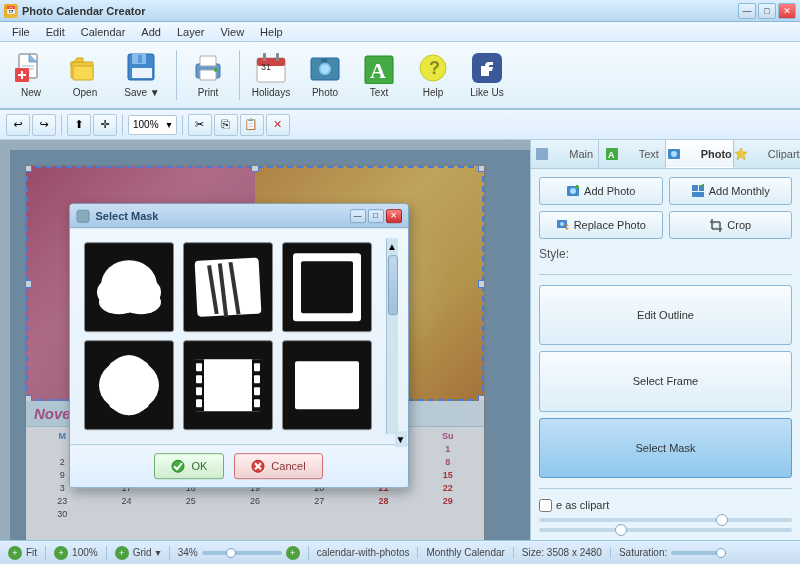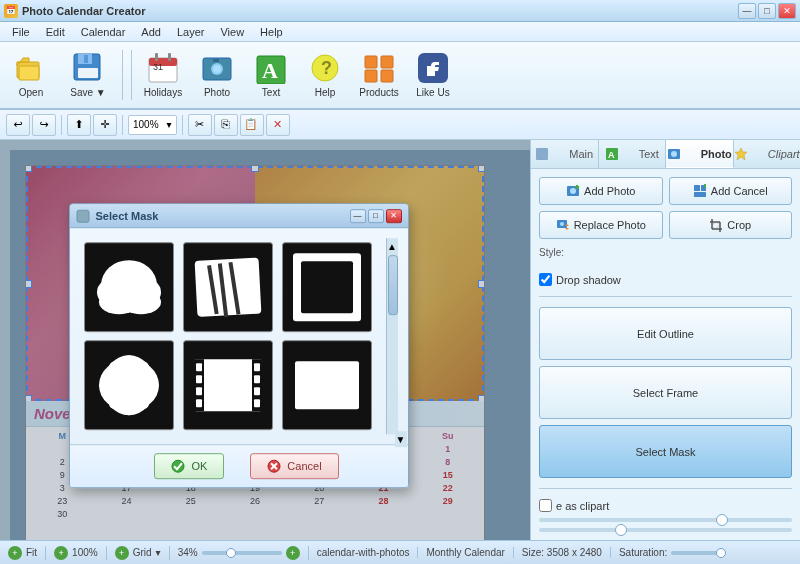--- a/index.html
+++ b/index.html
@@ -59,27 +59,27 @@
     .handle.mr { top: calc(50% - 4px); right: -4px; }
     .handle.bl { bottom: -4px; left: -4px; }
     .handle.bm { bottom: -4px; left: calc(50% - 4px); }
     .handle.br { bottom: -4px; right: -4px; }
 
     
     .right-panel { width: 270px; background: #e8f4fc; border-left: 1px solid #b0ccdc; display: flex; flex-direction: column; }
     .panel-tabs { display: flex; border-bottom: 1px solid #b0ccdc; background: #d8eef8; }
     .panel-tab { flex: 1; height: 28px; display: flex; align-items: center; justify-content: center; gap: 20px; font-size: 11px; cursor: pointer; border-right: 1px solid #b0ccdc; background: linear-gradient(to bottom, #e8f4fc, #d0e8f4); color: #555; }
     .panel-tab.active { background: linear-gradient(to bottom, #ffffff, #eef6fc); font-weight: bold; color: #333; border-bottom: 1px solid white; margin-bottom: -1px; }
-    .panel-tab:last-child { border-right: none; font-style: italic; }
+    .panel-tab:last-child { border-right: none; }
     .panel-content { flex: 1; padding: 8px; display: flex; flex-direction: column; gap: 6px; }
     .panel-row { display: flex; gap: 6px; }
     .panel-btn { flex: 1; height: 28px; background: linear-gradient(to bottom, #f8fcff, #ddeef8); border: 1px solid #90b8d4; border-radius: 3px; display: flex; align-items: center; justify-content: center; gap: 4px; cursor: pointer; font-size: 11px; color: #333; }
     .panel-btn.active-btn { background: linear-gradient(to bottom, #c0e0f8, #90c8ec); border-color: #60a0cc; }
     .style-section { margin-top: 2px; }
-    .style-label { font-size: 10px; color: #555; margin-bottom: 15px; }
+    .style-label { font-size: 12px; color: #555; margin-bottom: 3px; }
     .checkbox-row { display: flex; align-items: center; gap: 4px; font-size: 11px; color: #333; }
     .panel-divider { height: 1px; background: #b0ccdc; margin: 4px 0; }
     .slider-row { display: flex; align-items: center; gap: 6px; font-size: 10px; color: #555; }
     .slider-track { flex: 1; height: 4px; background: #c0d8e8; border-radius: 2px; position: relative; }
     .slider-thumb { width: 12px; height: 12px; background: white; border: 1px solid #80aac8; border-radius: 50%; position: absolute; top: -4px; cursor: pointer; }
 
     
     .status-bar { height: 24px; background: linear-gradient(to bottom, #ddeeff, #c8ddf0); border-top: 1px solid #a0c4dc; display: flex; align-items: center; padding: 0 8px; gap: 0; font-size: 10px; color: #444; }
     .status-section { display: flex; align-items: center; gap: 4px; padding: 0 8px; border-right: 1px solid #a0c4dc; }
     .status-section:first-child { padding-left: 0; }
@@ -93,21 +93,21 @@
     .modal { position: absolute; top: 50%; left: 45%; transform: translate(-50%, -48%); width: 340px; background: linear-gradient(to bottom, #f0f8ff, #e4f0fa); border: 1px solid #80a8c8; border-radius: 4px; box-shadow: 2px 4px 12px rgba(0,0,0,0.3); z-index: 101; overflow: hidden; }
     .modal-titlebar { background: linear-gradient(to bottom, #c8e0f4, #a8c8e8); height: 24px; display: flex; align-items: center; justify-content: space-between; padding: 0 6px; border-bottom: 1px solid #80a8c8; }
     .modal-title { font-size: 11px; font-weight: bold; color: #2a4a6a; display: flex; align-items: center; gap: 6px; }
     .modal-controls { display: flex; gap: 2px; }
     .modal-btn { width: 16px; height: 14px; border: 1px solid #80a8c8; background: linear-gradient(to bottom, #e0f0ff, #c0d8ee); border-radius: 2px; cursor: pointer; display: flex; align-items: center; justify-content: center; font-size: 8px; }
     .modal-btn.red { background: linear-gradient(to bottom, #ff8080, #cc3030); color: white; border-color: #aa2020; }
     .modal-content { padding: 10px; }
     .mask-grid { display: grid; grid-template-columns: repeat(3, 1fr); gap: 8px; padding: 4px; max-height: 240px; overflow-y: auto; }
     .mask-item { width: 90px; height: 90px; background: #111; border: 1px solid #888; border-radius: 3px; cursor: pointer; display: flex; align-items: center; justify-content: center; position: relative; overflow: hidden; }
     .modal-footer { display: flex; justify-content: center; gap: 10px; padding: 8px 10px; border-top: 1px solid #b0ccdc; background: linear-gradient(to bottom, #eef6ff, #ddeeff); }
-    .footer-btn { height: 26px; padding: 0 16px; border-radius: 3px; display: flex; align-items: center; gap: 6px; cursor: pointer; font-size: 11px; border: 1px solid; margin-left: 16px; }
+    .footer-btn { height: 26px; padding: 0 16px; border-radius: 3px; display: flex; align-items: center; gap: 6px; cursor: pointer; font-size: 11px; border: 1px solid; }
     .footer-btn.ok { background: linear-gradient(to bottom, #f0fff0, #d0ecd0); border-color: #70b070; color: #336633; }
     .footer-btn.cancel { background: linear-gradient(to bottom, #fff0f0, #f0d0d0); border-color: #cc7070; color: #883333; }
 
     
     .photo-people1 { position: absolute; top: 0; left: 0; width: 100%; height: 100%; background: 
       radial-gradient(circle at 30% 60%, rgba(200,100,120,0.6) 0%, transparent 50%),
       radial-gradient(circle at 70% 40%, rgba(180,80,100,0.5) 0%, transparent 40%),
       linear-gradient(135deg, #b84060 0%, #d87090 40%, #c06080 70%, #a83050 100%); }
     .photo-people2 { position: absolute; top: 0; left: 0; width: 100%; height: 100%; background:
       radial-gradient(circle at 50% 50%, rgba(240,200,100,0.7) 0%, transparent 50%),
@@ -137,20 +137,38 @@
   <span class="menu-item">Edit</span>
   <span class="menu-item">Calendar</span>
   <span class="menu-item">Add</span>
   <span class="menu-item">Layer</span>
   <span class="menu-item">View</span>
   <span class="menu-item">Help</span>
 </div>
 
 <div class="toolbar">
 
+  <div class="tool-btn">
+    <div class="tool-icon">
+      <svg width="32" height="32" viewBox="0 0 32 32">
+        <rect x="4" y="2" width="18" height="24" rx="1" fill="white" stroke="#ccc" stroke-width="1"></rect>
+        <rect x="4" y="2" width="18" height="24" rx="1" fill="none" stroke="#888" stroke-width="1"></rect>
+        <polygon points="14,2 22,10 22,10 14,10" fill="#88b8e0" stroke="#6699cc" stroke-width="0.5"></polygon>
+        <line x1="14" y1="2" x2="14" y2="10" stroke="#6699cc" stroke-width="0.5"></line>
+        <line x1="14" y1="10" x2="22" y2="10" stroke="#6699cc" stroke-width="0.5"></line>
+        <line x1="7" y1="14" x2="19" y2="14" stroke="#99b8cc" stroke-width="1"></line>
+        <line x1="7" y1="17" x2="19" y2="17" stroke="#99b8cc" stroke-width="1"></line>
+        <line x1="7" y1="20" x2="15" y2="20" stroke="#99b8cc" stroke-width="1"></line>
+        <rect x="0" y="16" width="14" height="14" rx="1" fill="#e84848"></rect>
+        <line x1="3" y1="23" x2="11" y2="23" stroke="white" stroke-width="2"></line>
+        <line x1="7" y1="19" x2="7" y2="27" stroke="white" stroke-width="2"></line>
+      </svg>
+    </div>
+    <span class="tool-label">New</span>
+  </div>
 
   <div class="tool-btn">
     <div class="tool-icon">
       <svg width="32" height="32" viewBox="0 0 32 32">
         <rect x="2" y="10" width="22" height="16" rx="1" fill="#f0c840" stroke="#d0a820" stroke-width="1"></rect>
         <path d="M2,14 L8,6 L14,6 L14,10 L2,10 Z" fill="#f0c840" stroke="#d0a820" stroke-width="1"></path>
         <rect x="4" y="14" width="20" height="14" rx="1" fill="#f8d850" stroke="#d0a820" stroke-width="1"></rect>
       </svg>
     </div>
     <span class="tool-label">Open</span>
@@ -162,20 +180,31 @@
         <rect x="2" y="2" width="26" height="26" rx="2" fill="#4488cc" stroke="#2266aa" stroke-width="1"></rect>
         <rect x="6" y="2" width="14" height="10" rx="0" fill="#88bbee"></rect>
         <rect x="6" y="16" width="20" height="10" rx="1" fill="white" opacity="0.9"></rect>
         <rect x="12" y="3" width="4" height="8" fill="#5599dd"></rect>
       </svg>
     </div>
     <span class="tool-label">Save ▼</span>
   </div>
   <div class="toolbar-sep"></div>
 
+  <div class="tool-btn">
+    <div class="tool-icon">
+      <svg width="32" height="32" viewBox="0 0 32 32">
+        <rect x="4" y="12" width="24" height="14" rx="2" fill="#6699cc" stroke="#4477aa" stroke-width="1"></rect>
+        <rect x="8" y="4" width="16" height="10" rx="1" fill="white" stroke="#aaa" stroke-width="1"></rect>
+        <rect x="8" y="18" width="16" height="10" rx="1" fill="white" stroke="#aaa" stroke-width="1"></rect>
+        <circle cx="24" cy="18" r="2" fill="#44aa44"></circle>
+      </svg>
+    </div>
+    <span class="tool-label">Print</span>
+  </div>
   <div class="toolbar-sep"></div>
 
   <div class="tool-btn">
     <div class="tool-icon">
       <svg width="32" height="32" viewBox="0 0 32 32">
         <rect x="2" y="6" width="28" height="24" rx="2" fill="white" stroke="#aaa" stroke-width="1"></rect>
         <rect x="2" y="6" width="28" height="8" rx="2" fill="#cc4444"></rect>
         <text x="6" y="18" font-size="9" fill="#333">31</text>
         <rect x="8" y="1" width="3" height="8" rx="1" fill="#888"></rect>
         <rect x="21" y="1" width="3" height="8" rx="1" fill="#888"></rect>
@@ -210,31 +239,20 @@
   <div class="tool-btn">
     <div class="tool-icon">
       <svg width="32" height="32" viewBox="0 0 32 32">
         <circle cx="16" cy="16" r="13" fill="#e8e840" stroke="#c8c820" stroke-width="1"></circle>
         <text x="12" y="22" font-size="18" fill="#888820" font-weight="bold">?</text>
       </svg>
     </div>
     <span class="tool-label">Help</span>
   </div>
 
-  <div class="tool-btn">
-    <div class="tool-icon">
-      <svg width="32" height="32" viewBox="0 0 32 32">
-        <rect x="2" y="4" width="12" height="12" rx="1" fill="#f08830" stroke="#d07020" stroke-width="1"></rect>
-        <rect x="18" y="4" width="12" height="12" rx="1" fill="#f08830" stroke="#d07020" stroke-width="1"></rect>
-        <rect x="2" y="18" width="12" height="12" rx="1" fill="#f08830" stroke="#d07020" stroke-width="1"></rect>
-        <rect x="18" y="18" width="12" height="12" rx="1" fill="#f08830" stroke="#d07020" stroke-width="1"></rect>
-      </svg>
-    </div>
-    <span class="tool-label">Products</span>
-  </div>
 
   <div class="tool-btn">
     <div class="tool-icon">
       <svg width="32" height="32" viewBox="0 0 32 32">
         <rect x="1" y="1" width="30" height="30" rx="6" fill="#3b5998"></rect>
         <path d="M10 14 L10 24 L14 24 L14 14 Z" fill="white"></path>
         <path d="M14 14 Q14 10 18 10 L22 10 L22 13 L19 13 Q18 13 18 14 L18 15 L22 15 L21 19 L18 19 L18 24 L14 24 L14 14 Z" fill="white"></path>
       </svg>
     </div>
     <span class="tool-label">Like Us</span>
@@ -510,21 +528,21 @@
           <span>Add Photo</span>
         </button>
         <button class="panel-btn">
           <svg width="14" height="14" viewBox="0 0 14 14">
             <rect x="1" y="1" width="6" height="6" rx="0.5" fill="#4488cc"></rect>
             <rect x="8" y="1" width="5" height="6" rx="0.5" fill="#4488cc"></rect>
             <rect x="1" y="8" width="12" height="5" rx="0.5" fill="#4488cc"></rect>
             <line x1="12" y1="0" x2="12" y2="4" stroke="#44aa44" stroke-width="1.5"></line>
             <line x1="11" y1="1" x2="13" y2="1" stroke="#44aa44" stroke-width="1.5"></line>
           </svg>
-          <span>Add Cancel</span>
+          <span>Add Monthly</span>
         </button>
       </div>
       <div class="panel-row">
         <button class="panel-btn">
           <svg width="14" height="14" viewBox="0 0 14 14">
             <rect x="1" y="2" width="10" height="8" rx="1" fill="#4488cc"></rect>
             <circle cx="6" cy="6" r="2" fill="#aaddff"></circle>
             <path d="M9 10 L13 10 L11 12 Z" fill="#f08830"></path>
             <path d="M9 8 L13 8 L11 6 Z" fill="#f08830"></path>
           </svg>
@@ -537,24 +555,20 @@
             <line x1="1" y1="4" x2="11" y2="4" stroke="#555" stroke-width="1.5"></line>
             <line x1="11" y1="4" x2="11" y2="14" stroke="#555" stroke-width="1.5"></line>
             <rect x="4" y="5" width="6" height="5" fill="none" stroke="#888" stroke-width="0.5" stroke-dasharray="2"></rect>
           </svg>
           <span>Crop</span>
         </button>
       </div>
 
       <div class="style-section">
         <div class="style-label">Style:</div>
-        <div class="checkbox-row">
-          <input type="checkbox" checked="" style="">
-          <span>Drop shadow</span>
-        </div>
       </div>
       <div class="panel-divider"></div>
 
       <button class="panel-btn">
         <span>Edit Outline</span>
       </button>
       <button class="panel-btn">
         <span>Select Frame</span>
       </button>
       <button class="panel-btn active-btn">

